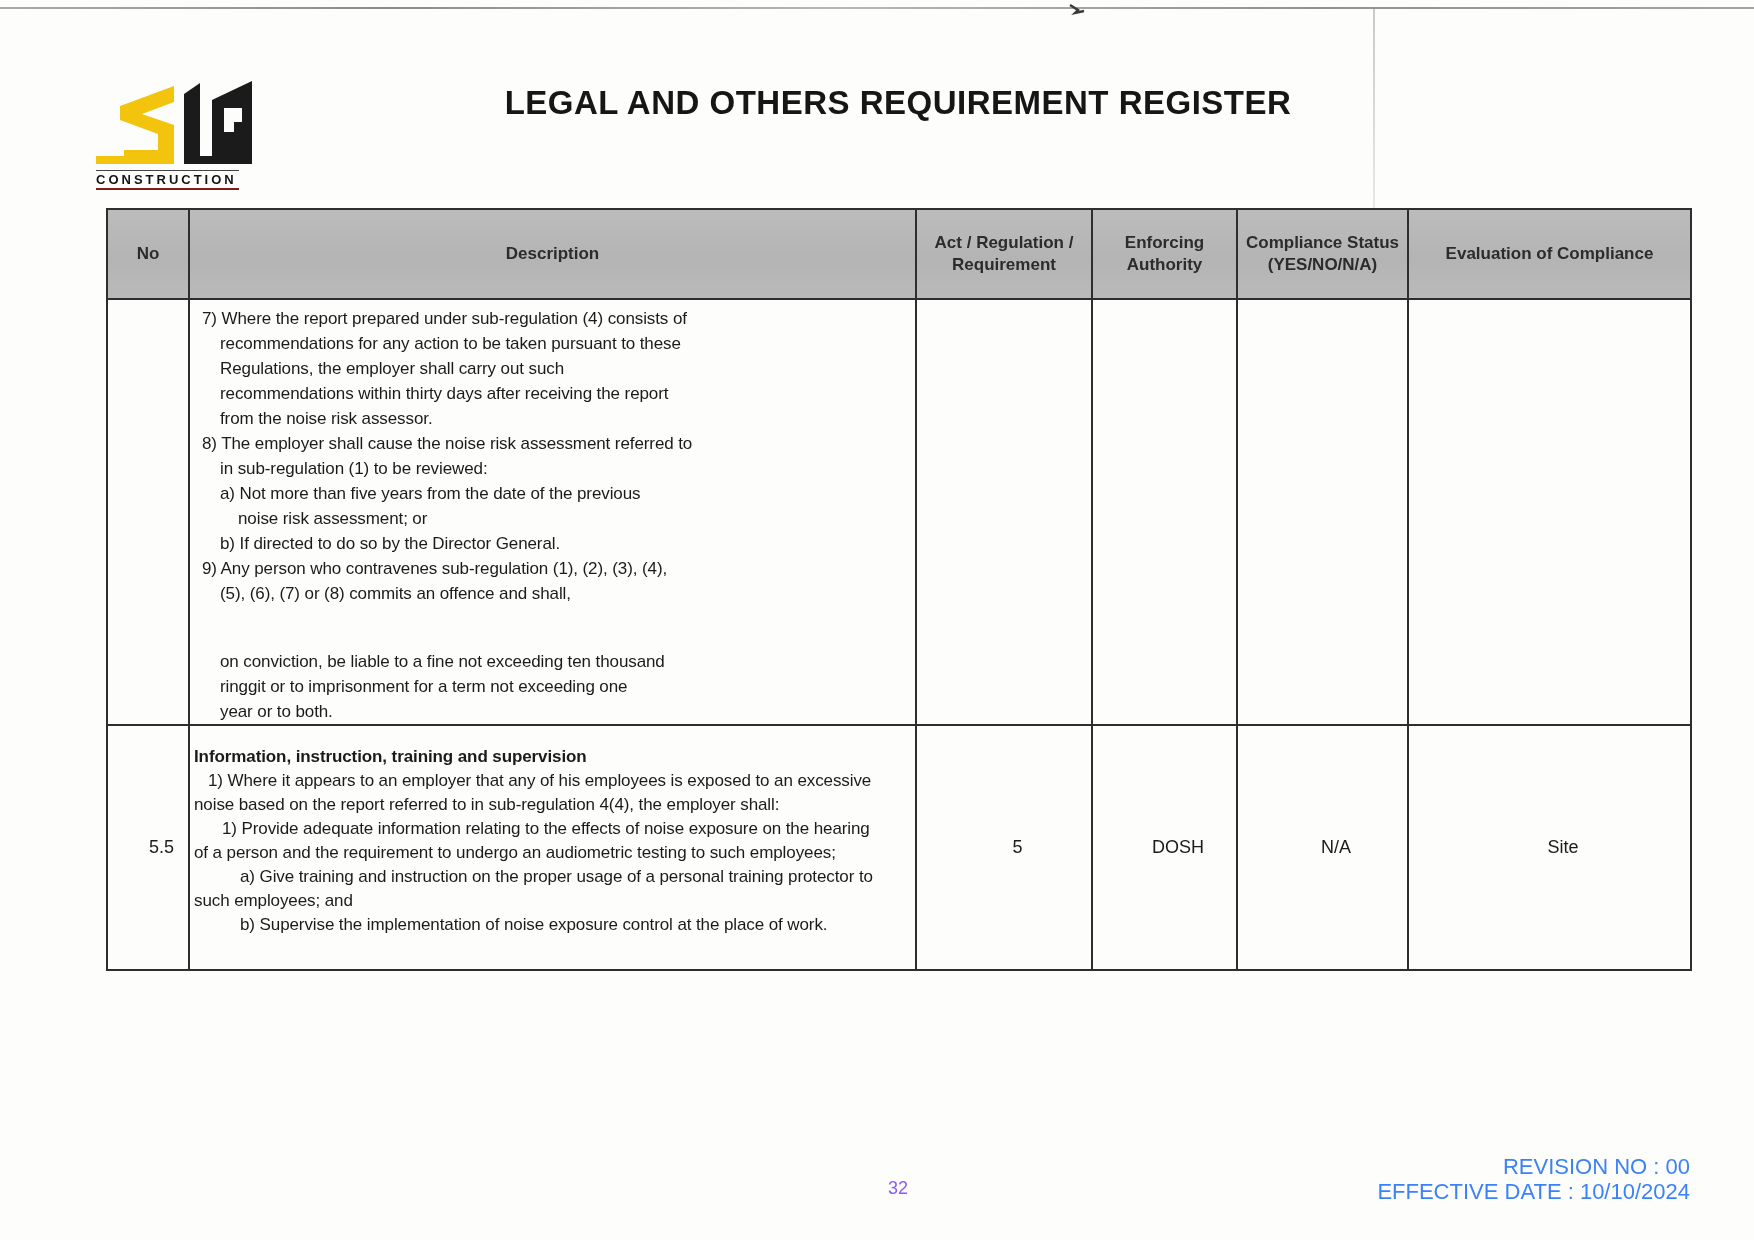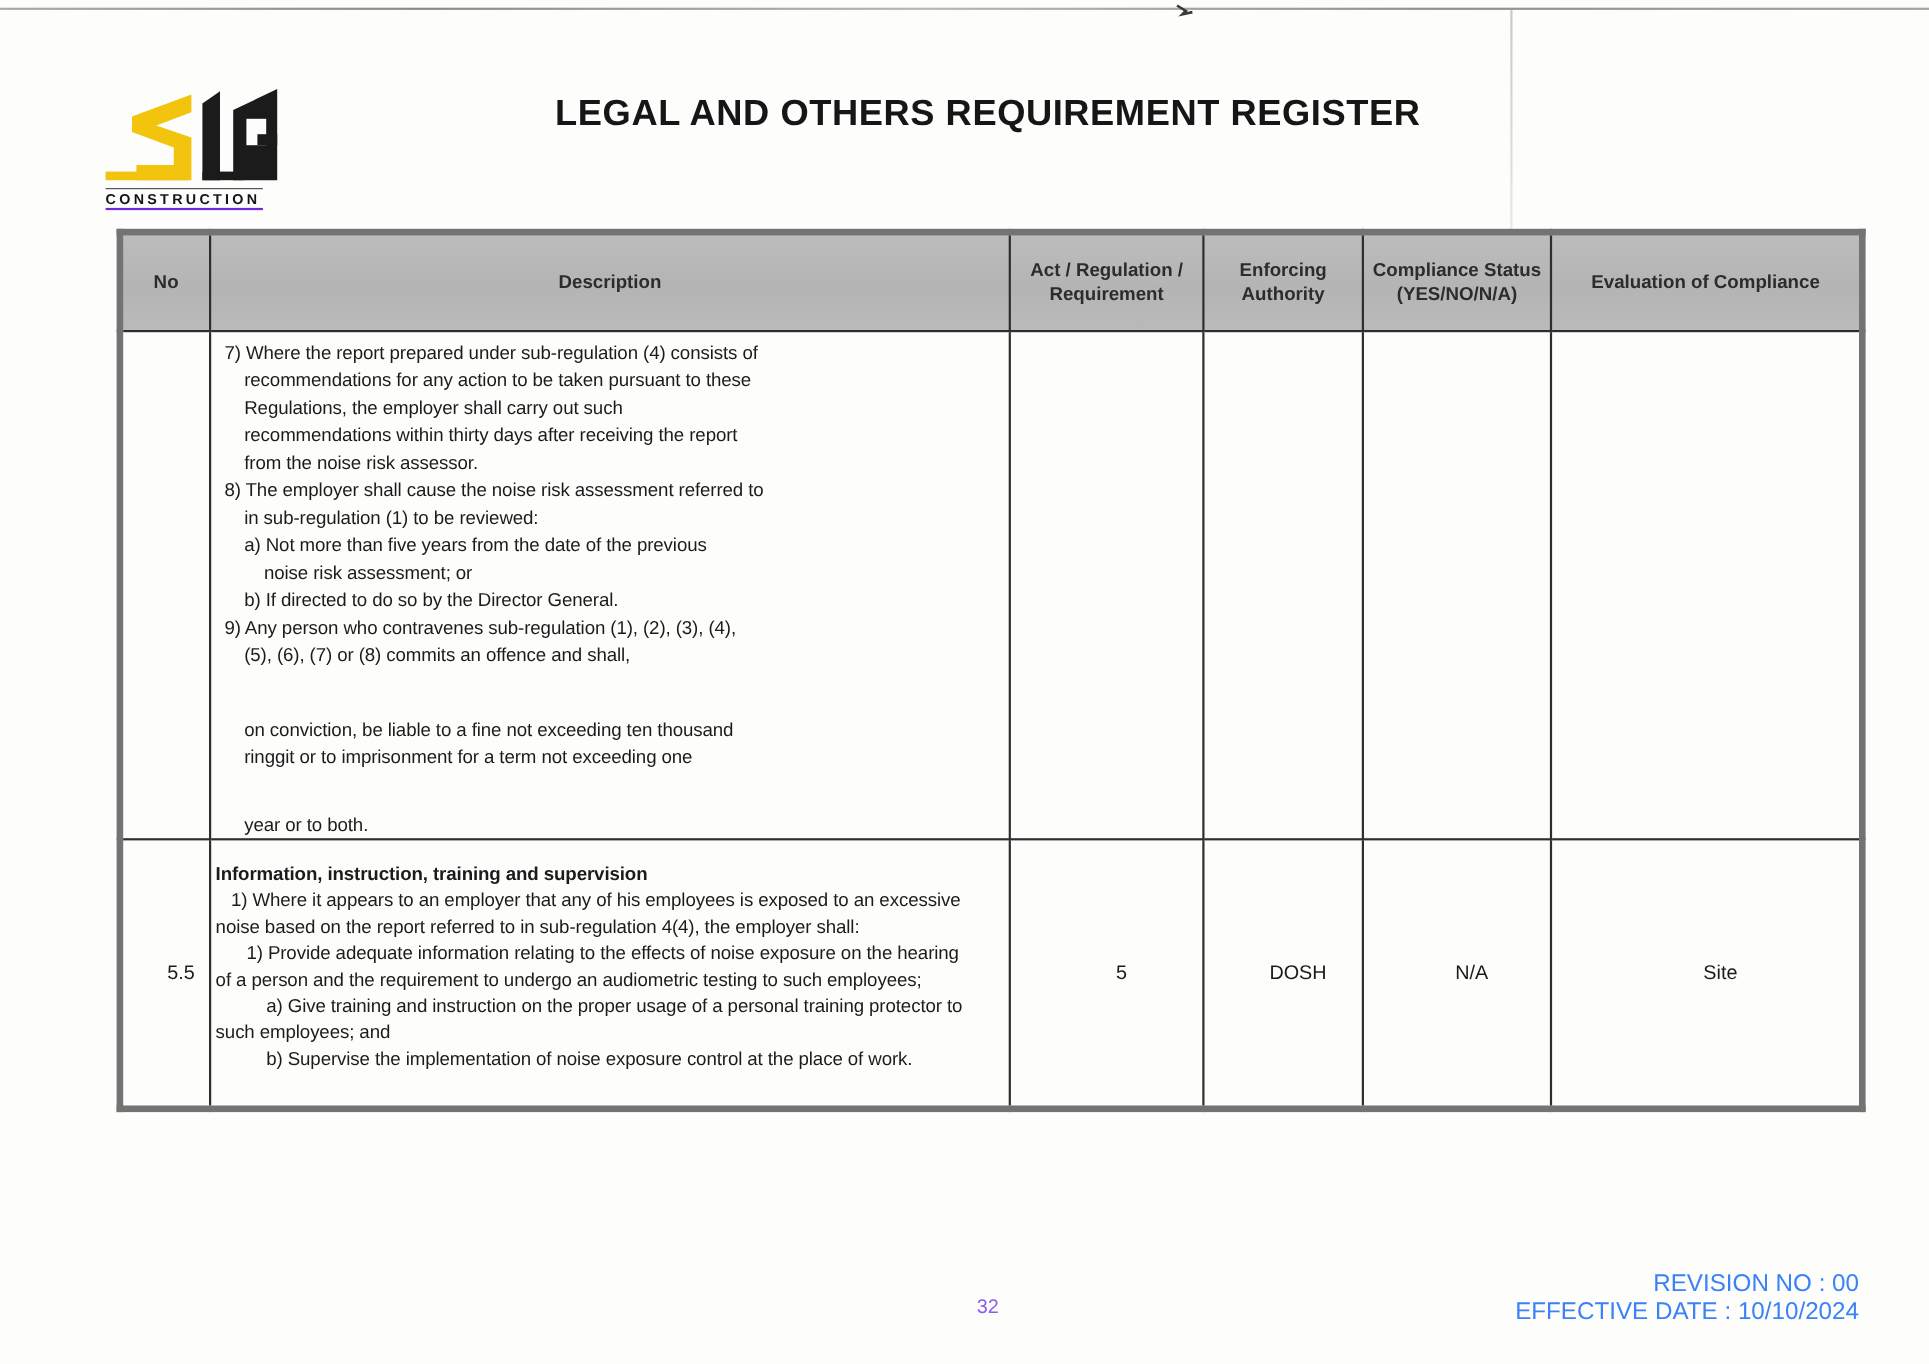--- a/index.html
+++ b/index.html
@@ -21,34 +21,34 @@
   .crease{
     position:absolute;left:1373px;top:9px;width:2px;height:235px;
     background:linear-gradient(#c9c9c9,#eeeeee);
   }
   
   .logo{position:absolute;left:84px;top:78px;width:210px;}
   .logo-text{
     margin:2px 0 0 12px;
     display:inline-block;
     font-size:13px;font-weight:800;letter-spacing:3px;
-    color:#141414;border-bottom:2px solid #6d28d9;border-top:1px solid #444;
+    color:#141414;border-bottom:2px solid #7f1d1d;border-top:1px solid #444;
     padding:1px 2px 1px 0;
   }
   
   .title{
     position:absolute;left:106px;top:84px;width:1584px;margin:0;
     text-align:center;
     font-size:33px;font-weight:600;letter-spacing:.5px;color:#161616;
   }
   
   table.register{
     position:absolute;left:106px;top:208px;
     width:1584px;border-collapse:collapse;table-layout:fixed;
-    border:6px solid #737373;
+    border:2px solid #737373;
   }
   .register th,.register td{border:2px solid #2e2e2e;}
   .register thead tr{height:90px;}
   .register th{
     background:#b8b8b8;
     background-image:linear-gradient(180deg,#bcbcbc,#b3b4b3 55%,#bababa);
     font-size:17px;font-weight:700;color:#2c2c2c;
     text-align:center;vertical-align:middle;
     white-space:pre-line;line-height:22px;padding:0 2px;
   }
@@ -142,21 +142,21 @@
               <div class="tline" style="padding-left: 26px;">from the noise risk assessor.</div>
               <div class="tline" style="padding-left: 8px;">8) The employer shall cause the noise risk assessment referred to</div>
               <div class="tline" style="padding-left: 26px;">in sub-regulation (1) to be reviewed:</div>
               <div class="tline" style="padding-left: 26px;">a) Not more than five years from the date of the previous</div>
               <div class="tline" style="padding-left: 44px;">noise risk assessment; or</div>
               <div class="tline" style="padding-left: 26px;">b) If directed to do so by the Director General.</div>
               <div class="tline" style="padding-left: 8px;">9) Any person who contravenes sub-regulation (1), (2), (3), (4),</div>
               <div class="tline" style="padding-left: 26px;">(5), (6), (7) or (8) commits an offence and shall,</div>
               <div class="tline" style="padding-left: 26px; margin-top: 43px;">on conviction, be liable to a fine not exceeding ten thousand</div>
               <div class="tline" style="padding-left: 26px;">ringgit or to imprisonment for a term not exceeding one</div>
-              <div class="tline" style="padding-left: 26px; margin-top: 36px;">year or to both.</div>
+              <div class="tline" style="padding-left: 26px;">year or to both.</div>
             </div>
         </td>
         <td class="val-cell"></td>
         <td class="val-cell"></td>
         <td class="val-cell"></td>
         <td class="val-cell"></td>
       </tr>
       <tr class="row2">
         <td class="no-cell">5.5</td>
         <td class="desc-cell">

